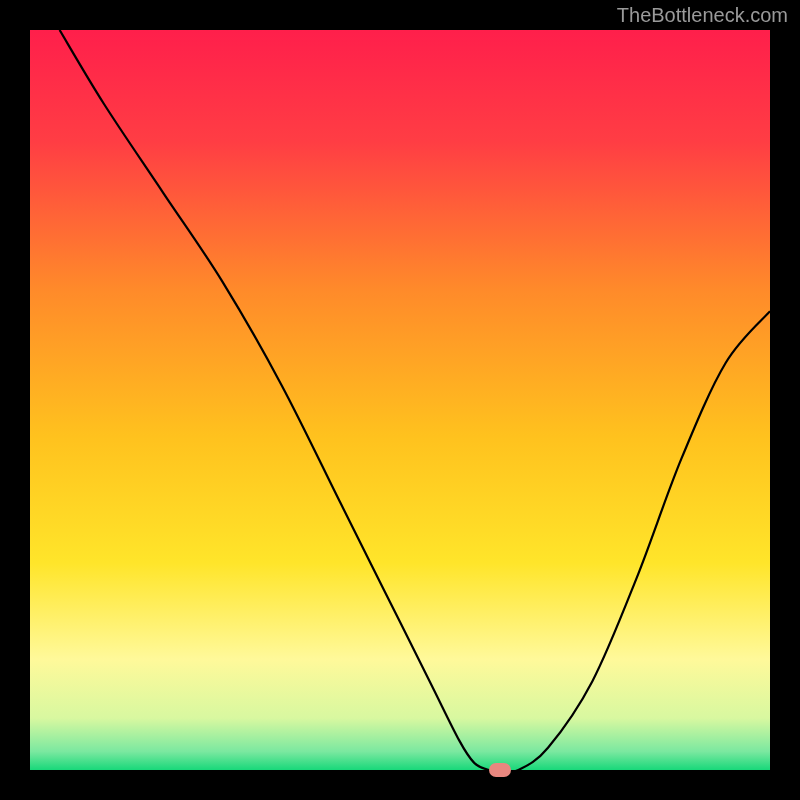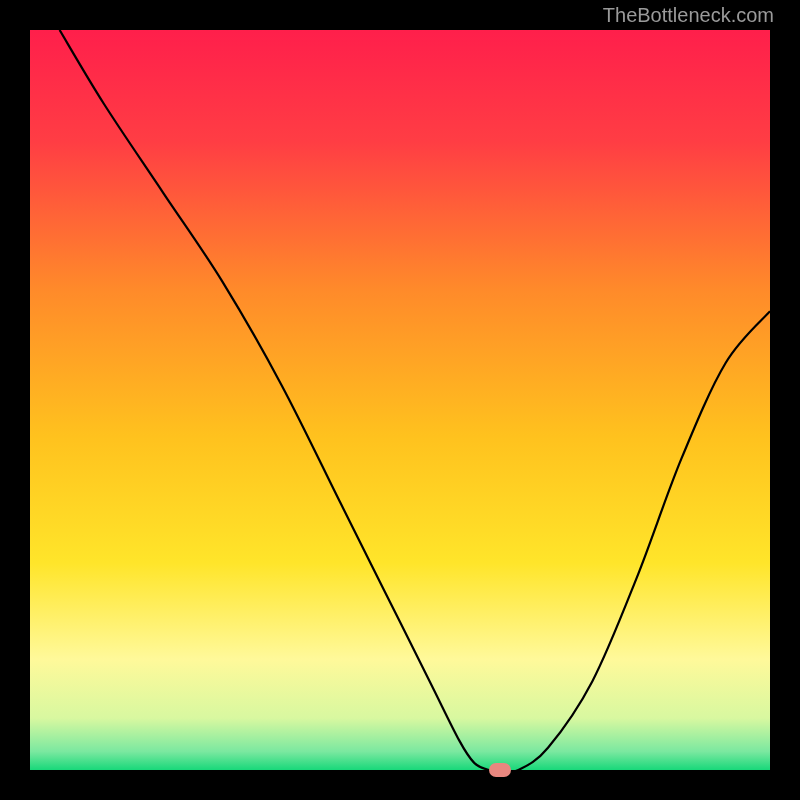--- a/index.html
+++ b/index.html
@@ -1,17 +1,17 @@
 <!DOCTYPE html>
 <html><head>
 <meta charset="utf-8">
 <style>
   * { margin: 0; padding: 0; box-sizing: border-box; }
   body { width: 800px; height: 800px; background: #000; position: relative; font-family: Arial, sans-serif; }
-  .watermark { position: absolute; top: 4px; right: 26px; color: #9a9a9a; font-size: 20px; font-weight: 500; z-index: 10; }
+  .watermark { position: absolute; top: 4px; right: 12px; color: #9a9a9a; font-size: 20px; font-weight: 500; z-index: 10; }
   .plot-area { position: absolute; left: 30px; top: 30px; width: 740px; height: 740px; }
   .gradient-bg { position: absolute; inset: 0; }
   .curve-layer { position: absolute; inset: 0; }
   .marker { position: absolute; width: 22px; height: 14px; background: #e8877f; border-radius: 7px; transform: translate(-50%, -50%); }
 </style>
 </head>
 <body>
 
 <div class="watermark">TheBottleneck.com</div>
 

